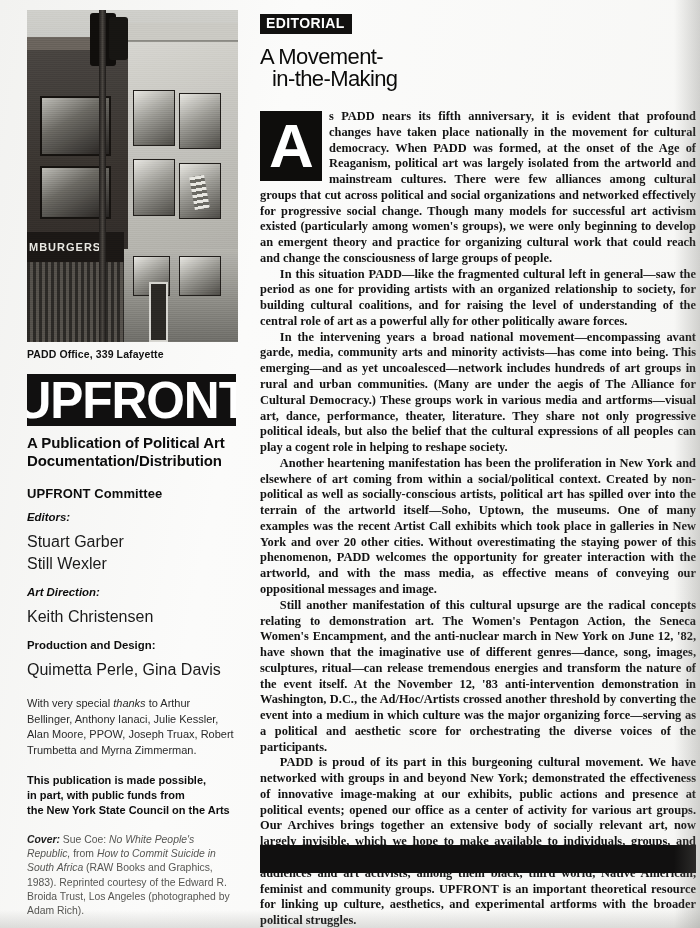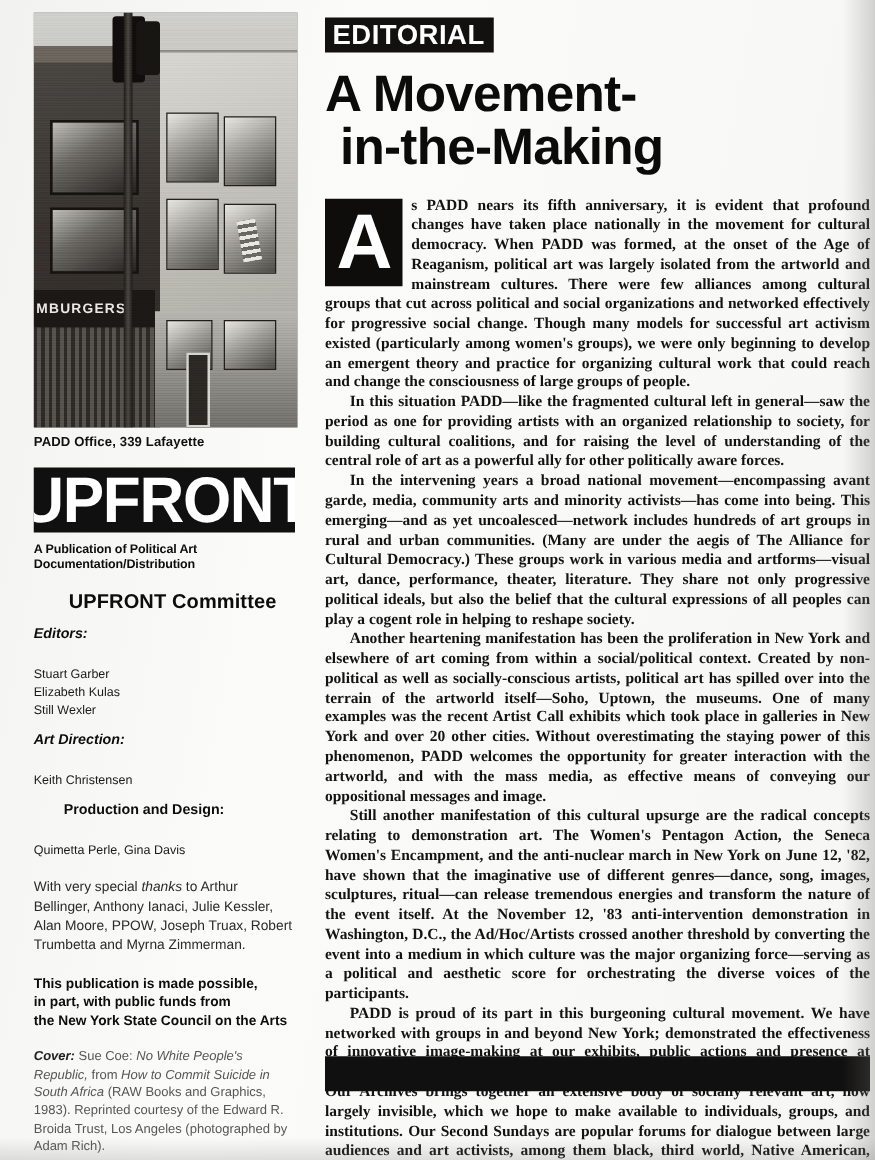--- a/index.html
+++ b/index.html
@@ -153,48 +153,47 @@
     font-weight:700;
     font-size:46px;
     line-height:46px;
     letter-spacing:-1px;
     transform: scaleX(1.08) scaleY(1.12);
     white-space:nowrap;
   }
 
   .sub-title {
     margin-top: 8px;
-    font-size: 10px;
+    font-size: 15px;
     font-weight: 700;
     color:#0d0d0d;
     line-height: 1.22;
     letter-spacing: -.1px;
   }
 
   .committee-head {
     margin-top: 15px;
-    font-size: 16px;
+    font-size: 13px;
     font-weight: 700;
     color:#0d0d0d;
     letter-spacing:.1px;
-    margin-left:28px;
   }
 
   .role {
     margin-top: 10px;
     font-size: 11.4px;
     font-weight: 700;
     font-style: italic;
     color:#0d0d0d;
   }
-  .role.upright { font-style: normal; margin-left: 24px; }
+  .role.upright { font-style: normal; }
 
   .name-list {
-    margin-top: 20px;
-    font-size: 10px;
+    margin-top: 8px;
+    font-size: 16px;
     color:#1a1a1a;
     line-height: 1.42;
   }
   .name-list div { white-space: nowrap; }
 
   .credits-block {
     margin-top: 14px;
     font-size: 10.6px;
     font-style: italic;
     color:#2a2a2a;
@@ -232,30 +231,30 @@
     left: 260px;
     top: 14px;
     width: 436px;
   }
 
   .kicker {
     display:inline-block;
     background:#121110;
     color:#fff;
     font-weight:700;
-    font-size:22px;
+    font-size:14px;
     letter-spacing:.4px;
     padding: 2px 7px 3px 6px;
     line-height:1.05;
   }
 
   .headline {
     margin-top: 12px;
-    font-weight: 700;
-    font-size: 41px;
+    font-weight: 400;
+    font-size: 22px;
     line-height: 1.03;
     letter-spacing: -.6px;
     color:#0b0b0a;
   }
   .headline-l2 { display:block;margin-left:12px; }
 
   .article {
     margin-top: 18px;
     font-family: "Liberation Serif", serif;
     font-size: 12.4px;
@@ -351,21 +350,20 @@
     <div class="sub-title">
       <div>A Publication of Political Art</div>
       <div>Documentation/Distribution</div>
     </div>
 
     <div class="committee-head">UPFRONT Committee</div>
 
     <div class="role">Editors:</div>
     <div class="name-list">
       <div>Stuart Garber</div>
-      <div>Elizabeth Kulas</div>
       <div>Still Wexler</div>
     </div>
 
     <div class="role">Art Direction:</div>
     <div class="name-list">
       <div>Keith Christensen</div>
     </div>
 
     <div class="role upright">Production and Design:</div>
     <div class="name-list">

